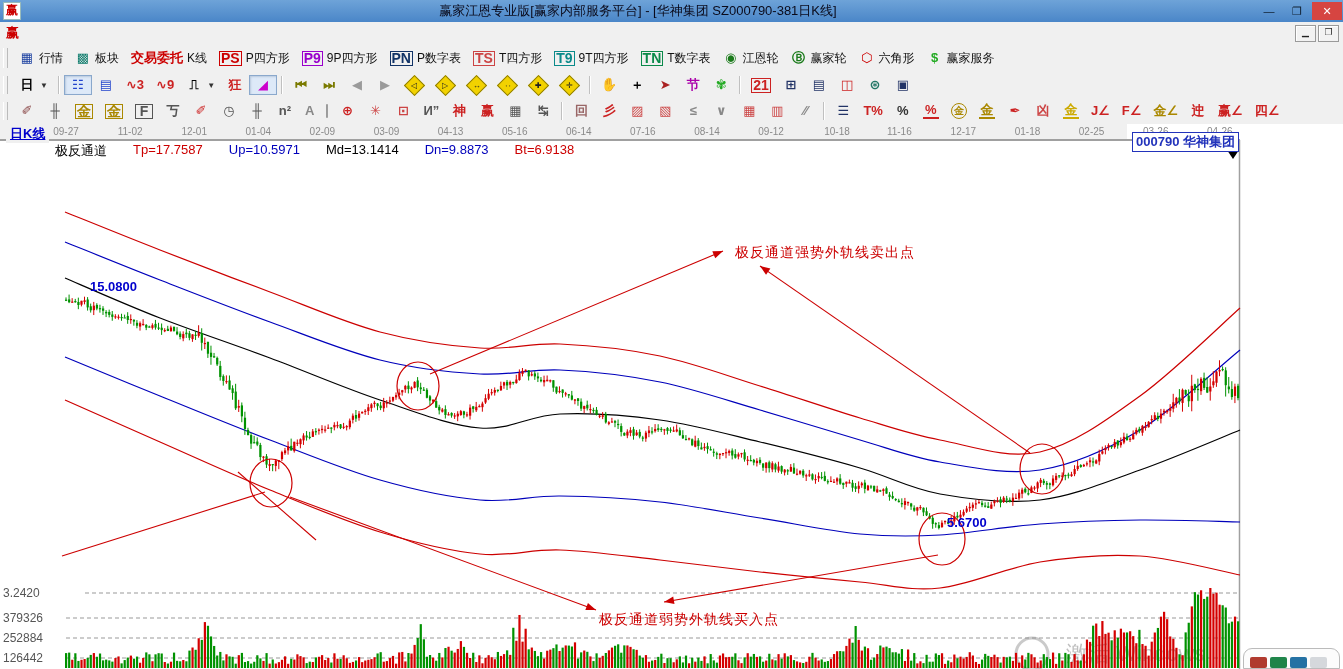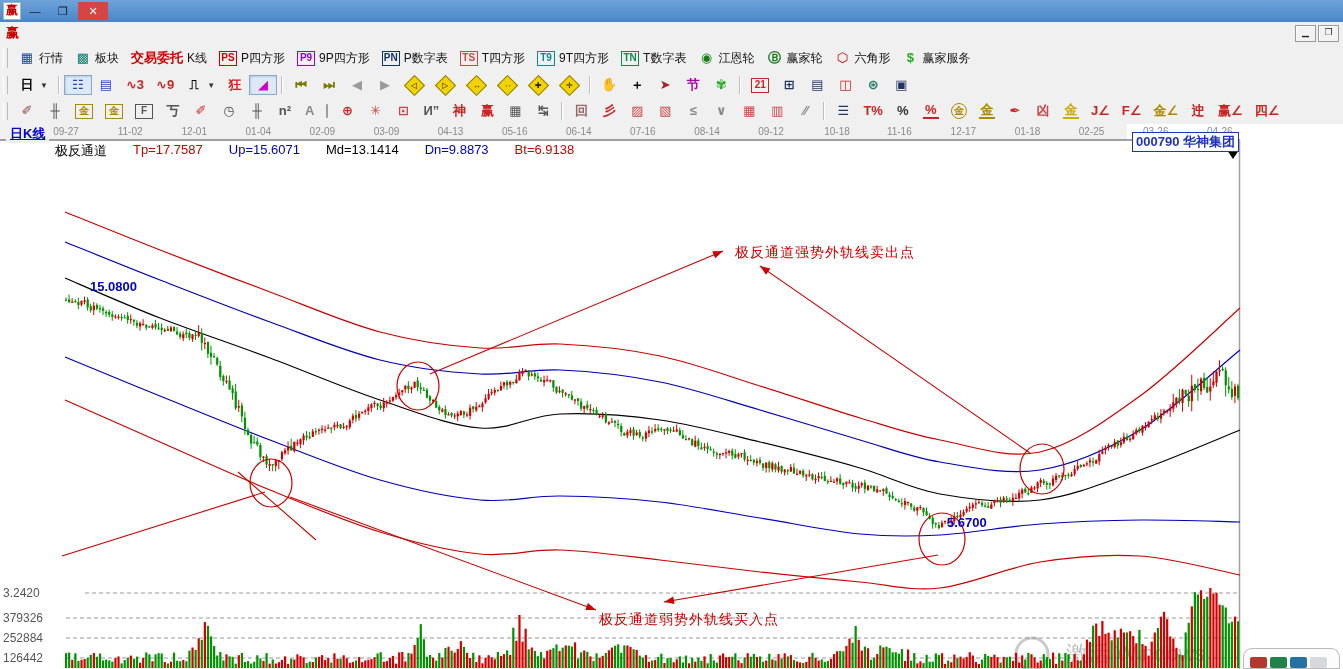--- a/index.html
+++ b/index.html
@@ -27,21 +27,21 @@
       border-bottom:1px solid #d9d9d9;font-size:12px;color:#111;}
   #tb1{top:44px;height:28px;}
   #tb2{top:72px;height:26px;}
   #tb3{top:98px;height:26px;}
   .grip{width:3px;height:70%;border-left:1px solid #fff;border-right:1px solid #bbb;margin:0 5px 0 3px;}
   .tsep{width:1px;height:70%;background:#c0c0c0;border-right:1px solid #fff;margin:0 4px;}
   .tbtn{display:flex;align-items:center;gap:4px;padding:1px 5px;border:1px solid transparent;cursor:default;white-space:nowrap;}
   .tbtn.pressed{border-color:#8aa8cc;background:#dde9f8;box-shadow:inset 1px 1px 2px #b9c9dd;}
   .ticon{min-width:16px;height:16px;display:flex;align-items:center;justify-content:center;
     font-size:13px;font-weight:bold;line-height:16px;}
-  .ticon.boxed{border:1px solid currentColor;font-size:10px;height:13px;min-width:14px;padding:0 1px;}
+  .ticon.boxed{border:1px solid currentColor;font-size:14px;height:13px;min-width:14px;padding:0 1px;}
   .ticon.circ{border:1px solid currentColor;border-radius:50%;font-size:10px;height:14px;width:14px;min-width:14px;}
   .ticon.underline{border-bottom:2px solid currentColor;height:14px;}
   .dia{width:13px;height:13px;background:#f2d200;border:1px solid #8a7a00;transform:rotate(45deg);
     display:flex;align-items:center;justify-content:center;margin:1px 2px;}
   .dia>span{transform:rotate(-45deg);font-size:8px;color:#222;font-weight:bold;}
   .dd{font-size:8px;color:#333;margin-left:1px;}
   
   .chartwrap{position:absolute;left:0;top:124px;width:1343px;height:545px;background:#fff;}
   .datestrip{position:absolute;left:0;top:0;width:1127px;height:16px;background:#f0f0f0;}
   .dtick{position:absolute;top:2px;font-size:10px;color:#8a8a8a;transform:translateX(-50%);white-space:nowrap;}
@@ -60,20 +60,21 @@
     border-radius:9px 9px 0 0;display:flex;align-items:flex-end;gap:3px;padding:3px 6px 0 6px;box-sizing:border-box;}
   .cornerpanel span{display:block;width:17px;height:11px;border-radius:2px;}
 </style>
 </head>
 <body>
 
 <div class="app">
 
   <div class="titlebar">
     <div class="logo">赢</div>
+    <div class="ttext">赢家江恩专业版[赢家内部服务平台] - [华神集团  SZ000790-381日K线]</div>
     <div class="winbtn">—</div>
     <div class="winbtn">❐</div>
     <div class="winbtn close">✕</div>
   </div>
 
   <div class="menubar">
     <span class="mlogo">赢</span>
     <span class="mdibtns">
       <span class="mdibtn">▁</span>
       <span class="mdibtn">❐</span>
@@ -1573,21 +1574,21 @@
         <polygon points="596,610 585.3028092848198,610.1005524890978 587.9355677493687,602.9711357620894" fill="#cc0000"></polygon>
         <line x1="938" y1="555" x2="664" y2="602" stroke="#cc0000" stroke-width="1.1"></line>
         <polygon points="664,602 673.2136094561639,596.5640639454381 674.4984932297806,604.054662966097" fill="#cc0000"></polygon>
         <line x1="62" y1="556" x2="265" y2="492" stroke="#cc0000" stroke-width="1.1"></line>
         <line x1="238" y1="472" x2="316" y2="540" stroke="#cc0000" stroke-width="1.1"></line>
       </svg>
 
     <div class="overlay indicrow">
       <span class="ind-name">极反通道</span>
       <span class="c-red">Tp=17.7587</span>
-      <span class="c-blue">Up=15.6071</span>
+      <span class="c-blue">Up=10.5971</span>
       <span class="c-black">Md=13.1414</span>
       <span class="c-blue">Dn=9.8873</span>
       <span class="c-red">Bt=6.9138</span>
     </div>
 
     <div class="overlay badge" style="position:absolute;">000790 华神集团</div>
 
     <div class="overlay pmark" id="pmark0" style="left: 90px; top: 155px;">15.0800</div>
     <div class="overlay pmark" id="pmark1" style="left: 947px; top: 391px;">5.6700</div>
 

